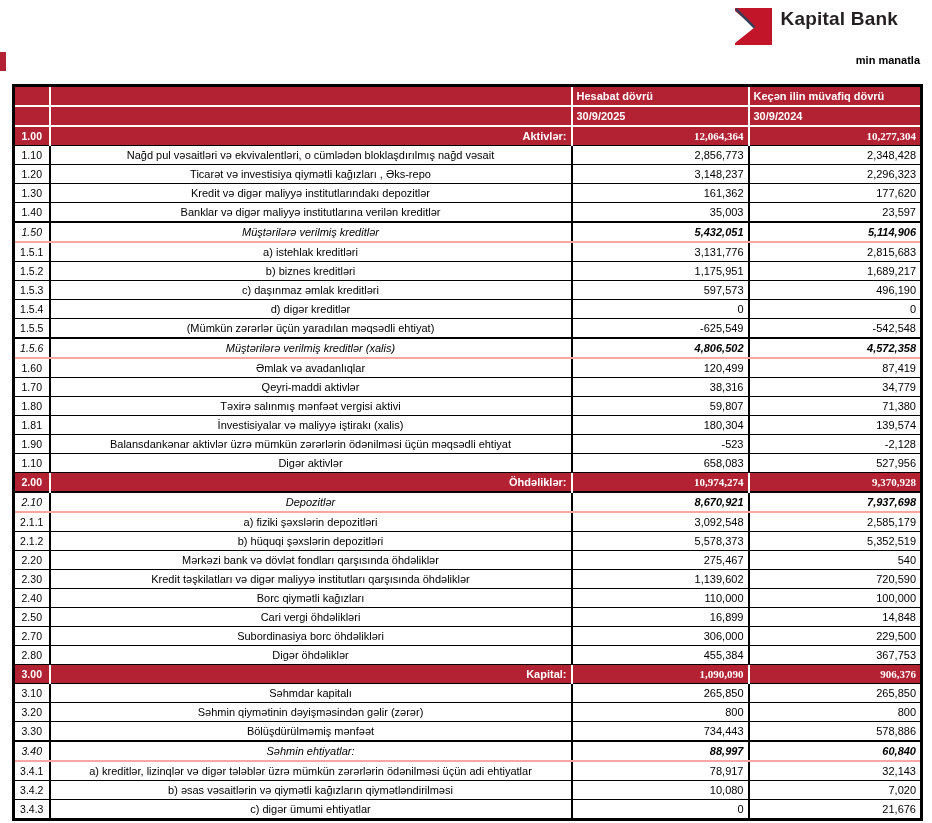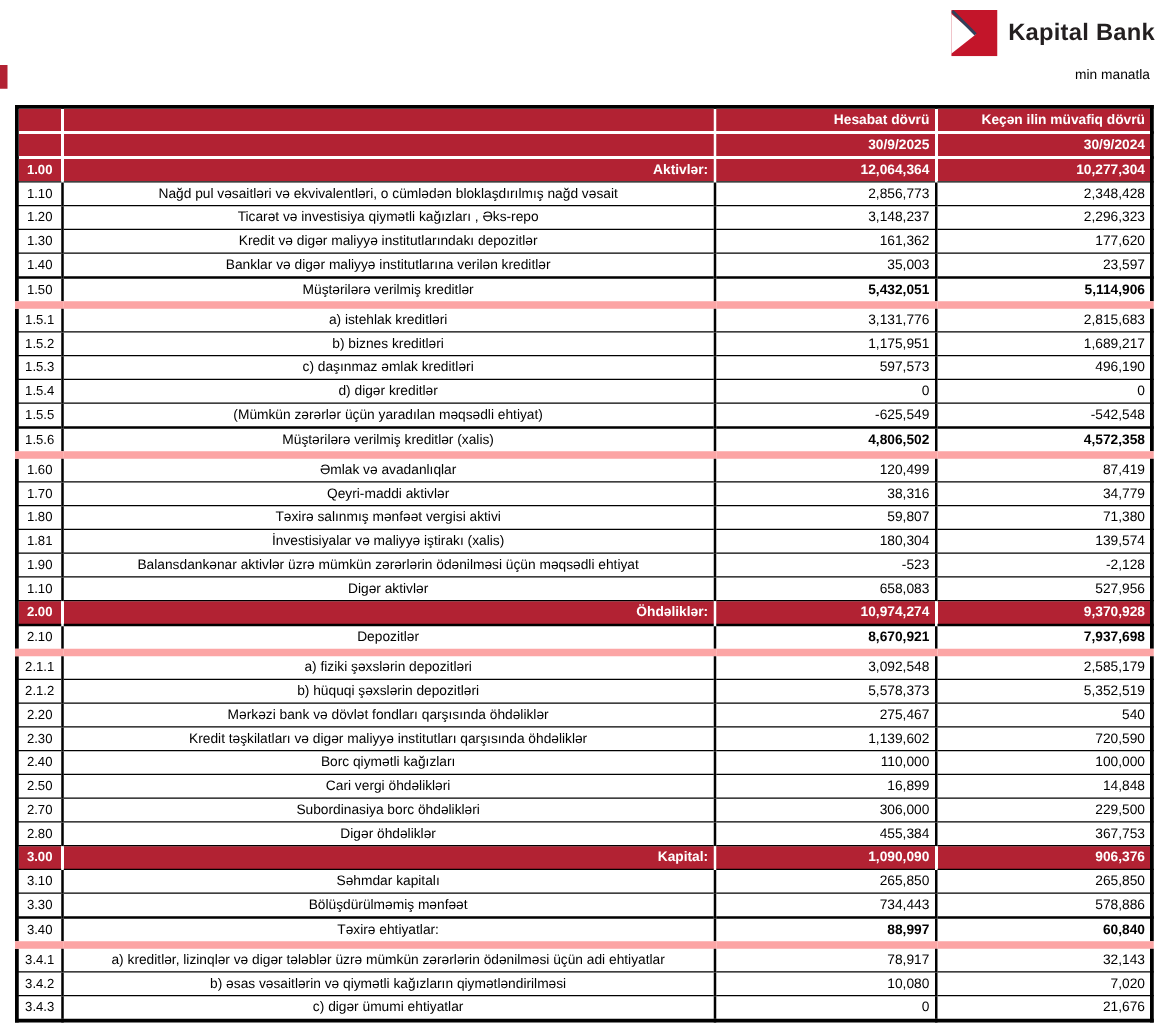--- a/index.html
+++ b/index.html
@@ -13,22 +13,22 @@
     font-family:"Liberation Sans",sans-serif;
     color:#000;
     position:relative;
     overflow:hidden;
   }
   .page{position:relative;width:932px;height:823px;}
 
   
   .header{position:relative;height:52px;}
   .logo{
-    position:absolute;top:8px;right:8px;
-    display:flex;align-items:center;gap:9px;
+    position:absolute;top:8px;right:34px;
+    display:flex;align-items:flex-start;gap:9px;
   }
   .logo svg{display:block;}
   .brand-name{
     font-size:19px;font-weight:bold;color:#231f20;letter-spacing:.2px;
     white-space:nowrap;
   }
 
   
   .edge-mark{
     position:absolute;left:0;top:52px;width:6px;height:19px;
@@ -38,52 +38,52 @@
   
   .title-bar{
     margin:0 12px;height:19px;line-height:19px;
     background:var(--accent);color:#fff;
     text-align:center;font-weight:bold;font-size:12px;
   }
 
   
   .unit-note{
     height:32px;line-height:17px;margin-right:12px;
-    text-align:right;font-weight:normal;font-size:11px;
+    text-align:right;font-weight:bold;font-size:11px;
   }
 
   
   table{
     margin-left:12px;width:908px;
     border-collapse:collapse;table-layout:fixed;
     border:3px solid #000;
   }
   td{
     height:18px;padding:0 4px;
     font-size:11px;line-height:18px;
     white-space:nowrap;overflow:hidden;
     border-right:2px solid #000;
     border-bottom:1px solid #000;
   }
   td.c-num{text-align:center;padding:0 1px;font-size:10.5px;}
   td.c-label{text-align:center;}
   td.v{text-align:right;}
 
   tr.redhead td{
-    background:var(--accent);color:#fff;font-weight:bold;text-align:right;
+    background:var(--accent);color:#fff;font-weight:bold;text-align:left;
     border-right:2px solid #fff;border-bottom:2px solid #fff;margin-left:21px;
   }
   tr.section td{
     background:var(--accent);color:#fff;font-weight:bold;
     border-right:2px solid #fff;border-bottom:1px solid #000;
   }
   tr.section td.c-label{text-align:right;}
-  tr.section td.v{text-align:right;}
+  tr.section td.v{text-align:right;font-family:Liberation Serif, serif;}
   tr.subtotal td{
-    border-top:2px solid #000;border-bottom:6px solid #fca5a5;
+    border-top:2px solid #000;border-bottom:2px solid #fca5a5;font-style:italic;
   }
   tr.subtotal td.v{font-weight:bold;}
 </style>
 </head>
 <body>
 
 <div class="page">
 
   <div class="header">
     <div class="logo">
@@ -297,28 +297,34 @@
           <td class="v">1,090,090</td>
           <td class="v">906,376</td>
         </tr>
         <tr class="normal">
           <td class="c-num">3.10</td>
           <td class="c-label">Səhmdar kapitalı</td>
           <td class="v">265,850</td>
           <td class="v">265,850</td>
         </tr>
         <tr class="normal">
+          <td class="c-num">3.20</td>
+          <td class="c-label">Səhmin qiymətinin dəyişməsindən gəlir (zərər)</td>
+          <td class="v">800</td>
+          <td class="v">800</td>
+        </tr>
+        <tr class="normal">
           <td class="c-num">3.30</td>
           <td class="c-label">Bölüşdürülməmiş mənfəət</td>
           <td class="v">734,443</td>
           <td class="v">578,886</td>
         </tr>
         <tr class="subtotal">
           <td class="c-num">3.40</td>
-          <td class="c-label">Təxirə ehtiyatlar:</td>
+          <td class="c-label">Səhmin ehtiyatlar:</td>
           <td class="v">88,997</td>
           <td class="v">60,840</td>
         </tr>
         <tr class="normal">
           <td class="c-num">3.4.1</td>
           <td class="c-label">a) kreditlər, lizinqlər və digər tələblər üzrə mümkün zərərlərin ödənilməsi üçün adi ehtiyatlar</td>
           <td class="v">78,917</td>
           <td class="v">32,143</td>
         </tr>
         <tr class="normal">

